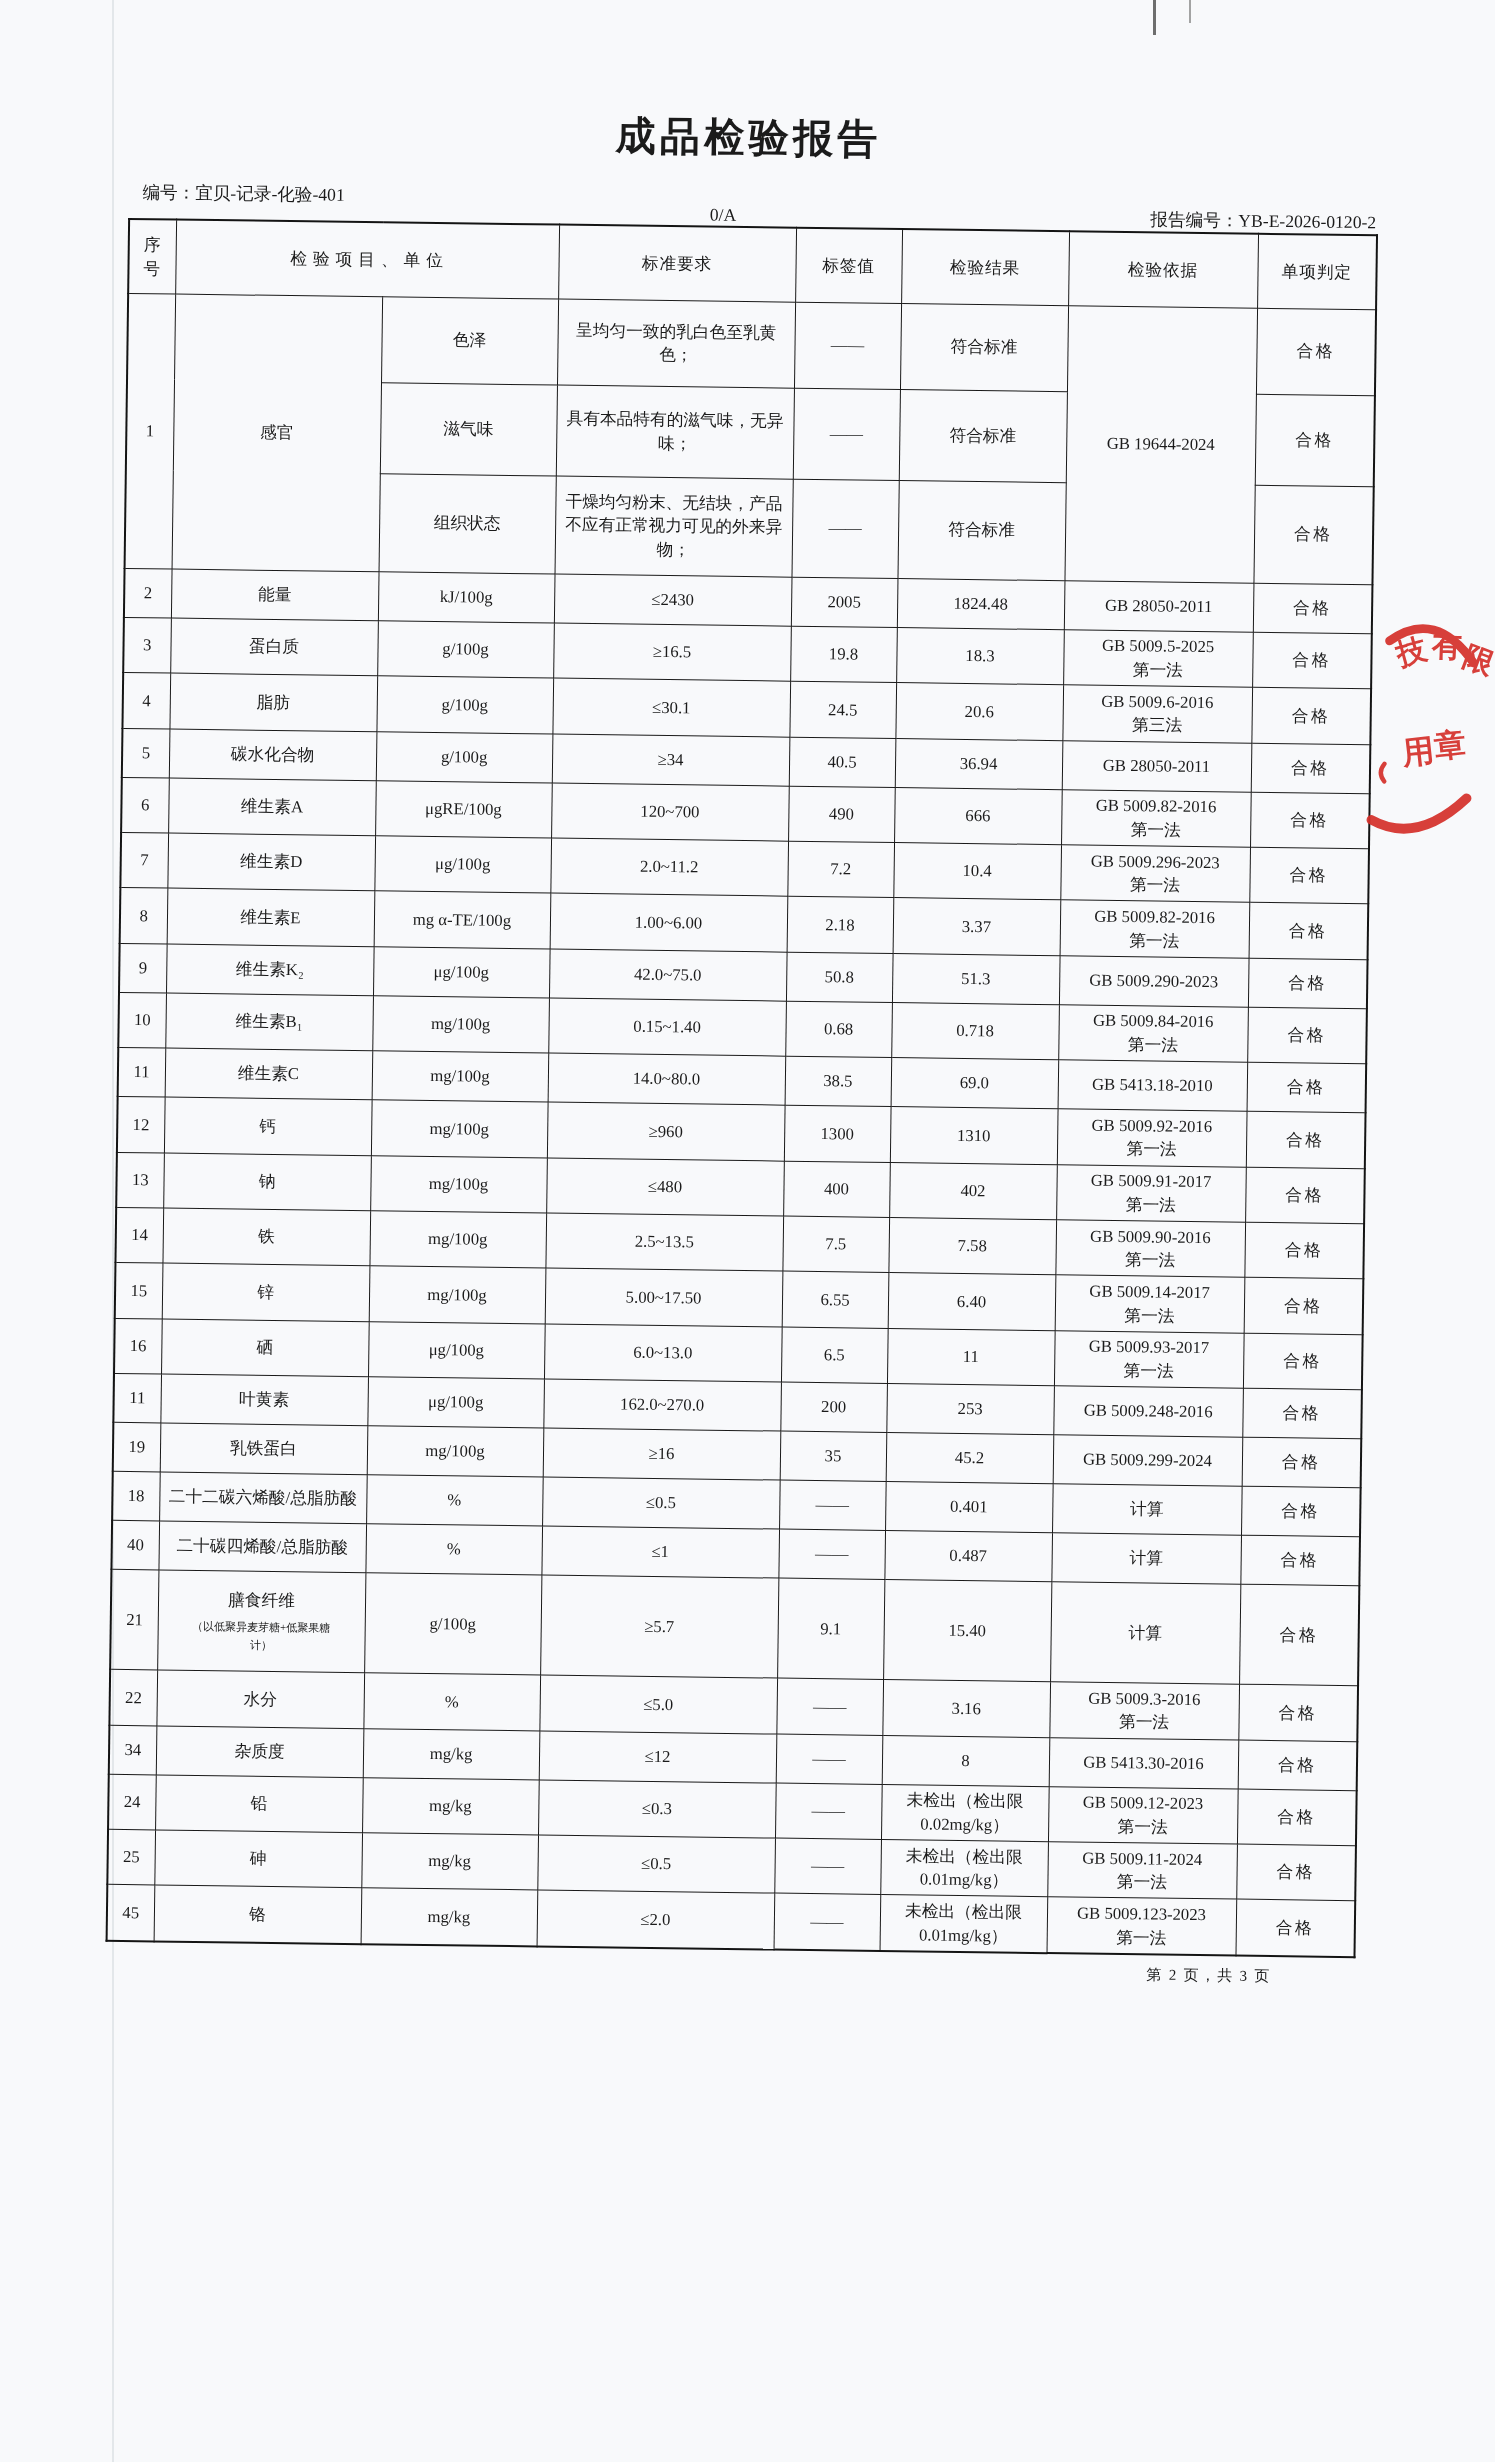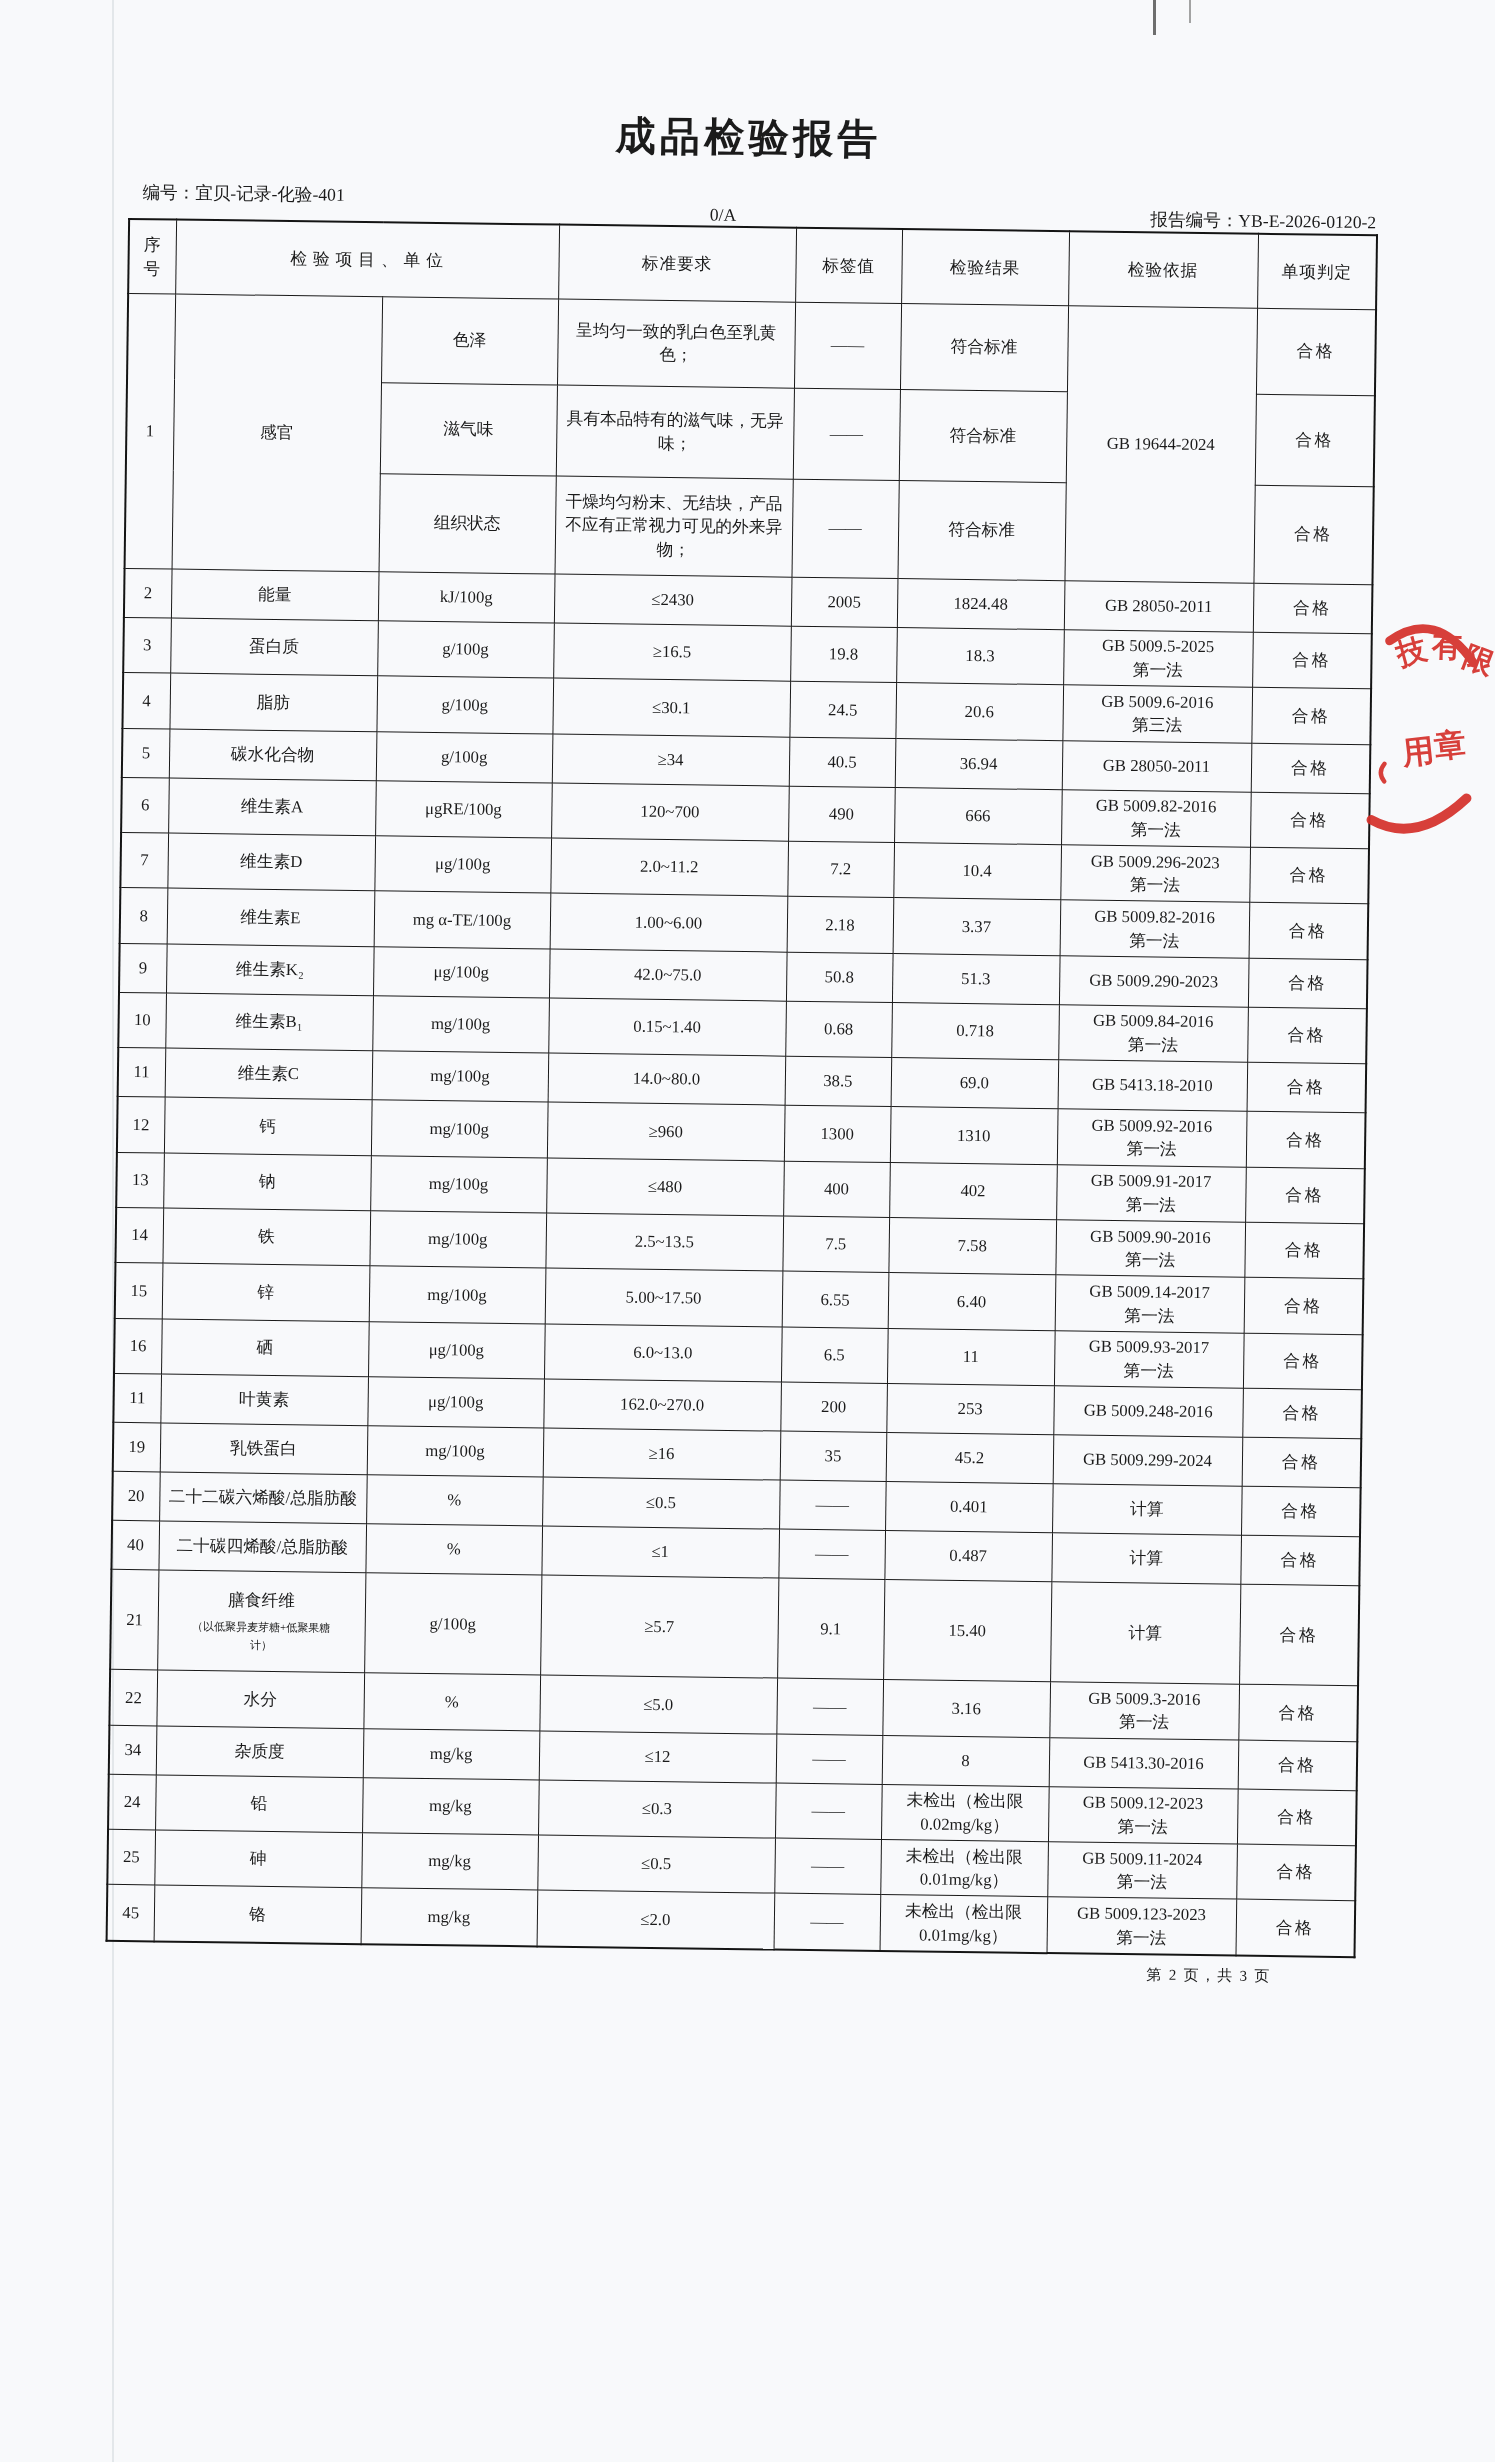--- a/index.html
+++ b/index.html
@@ -326,21 +326,21 @@
           <td class="cell-index">19</td>
           <td class="cell-item">乳铁蛋白</td>
           <td class="cell-unit">mg/100g</td>
           <td class="cell-requirement">≥16</td>
           <td class="cell-label">35</td>
           <td class="cell-result">45.2</td>
           <td class="cell-basis">GB 5009.299-2024</td>
           <td class="cell-judgement">合格</td>
         </tr>
         <tr data-row="19">
-          <td class="cell-index">20</td>
+          <td class="cell-index">18</td>
           <td class="cell-item">二十二碳六烯酸/总脂肪酸</td>
           <td class="cell-unit">%</td>
           <td class="cell-requirement">≤0.5</td>
           <td class="cell-label">——</td>
           <td class="cell-result">0.401</td>
           <td class="cell-basis">计算</td>
           <td class="cell-judgement">合格</td>
         </tr>
         <tr data-row="20">
           <td class="cell-index">40</td>

